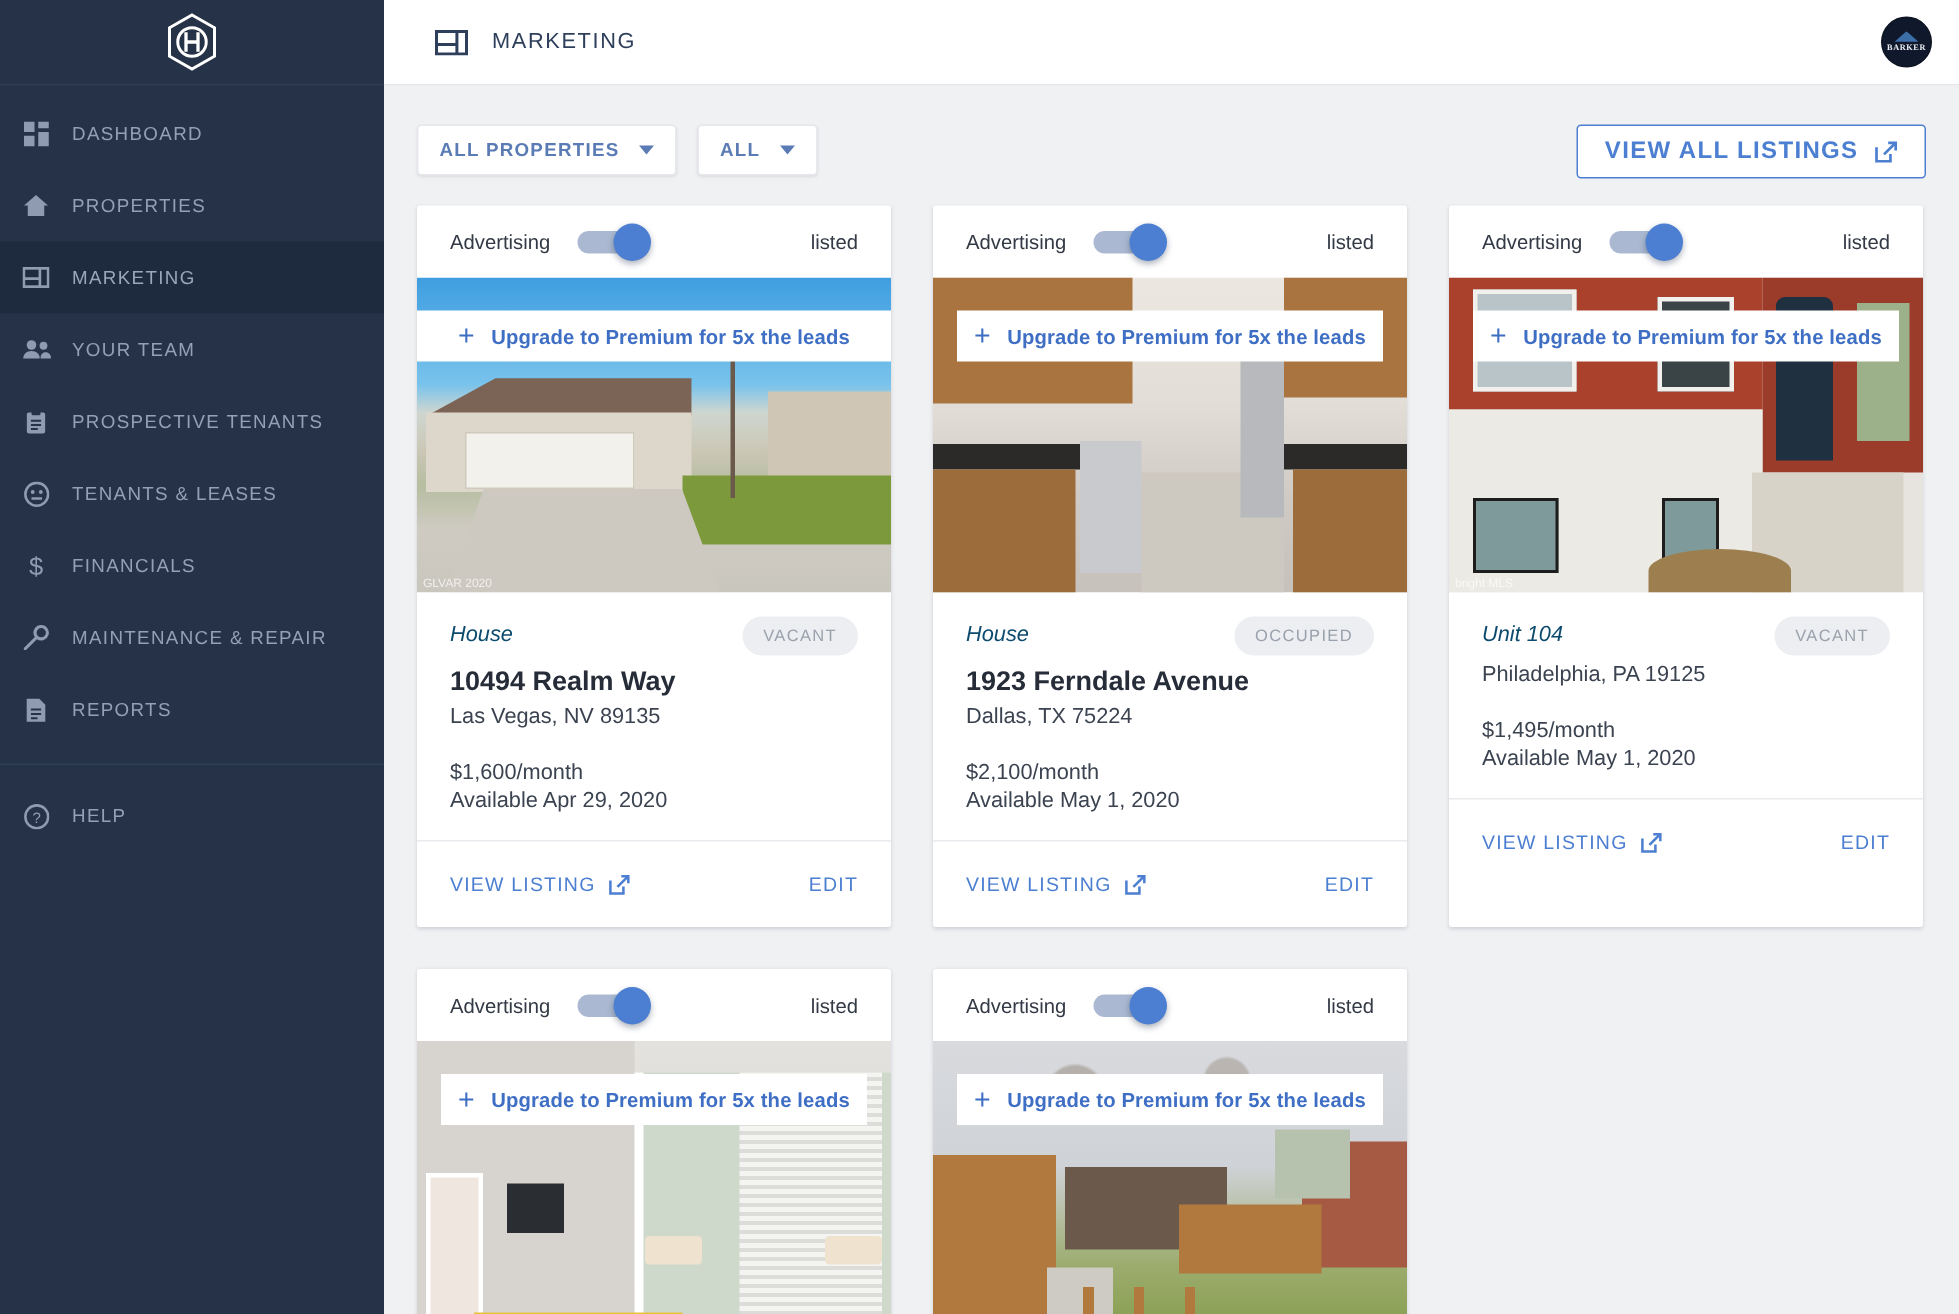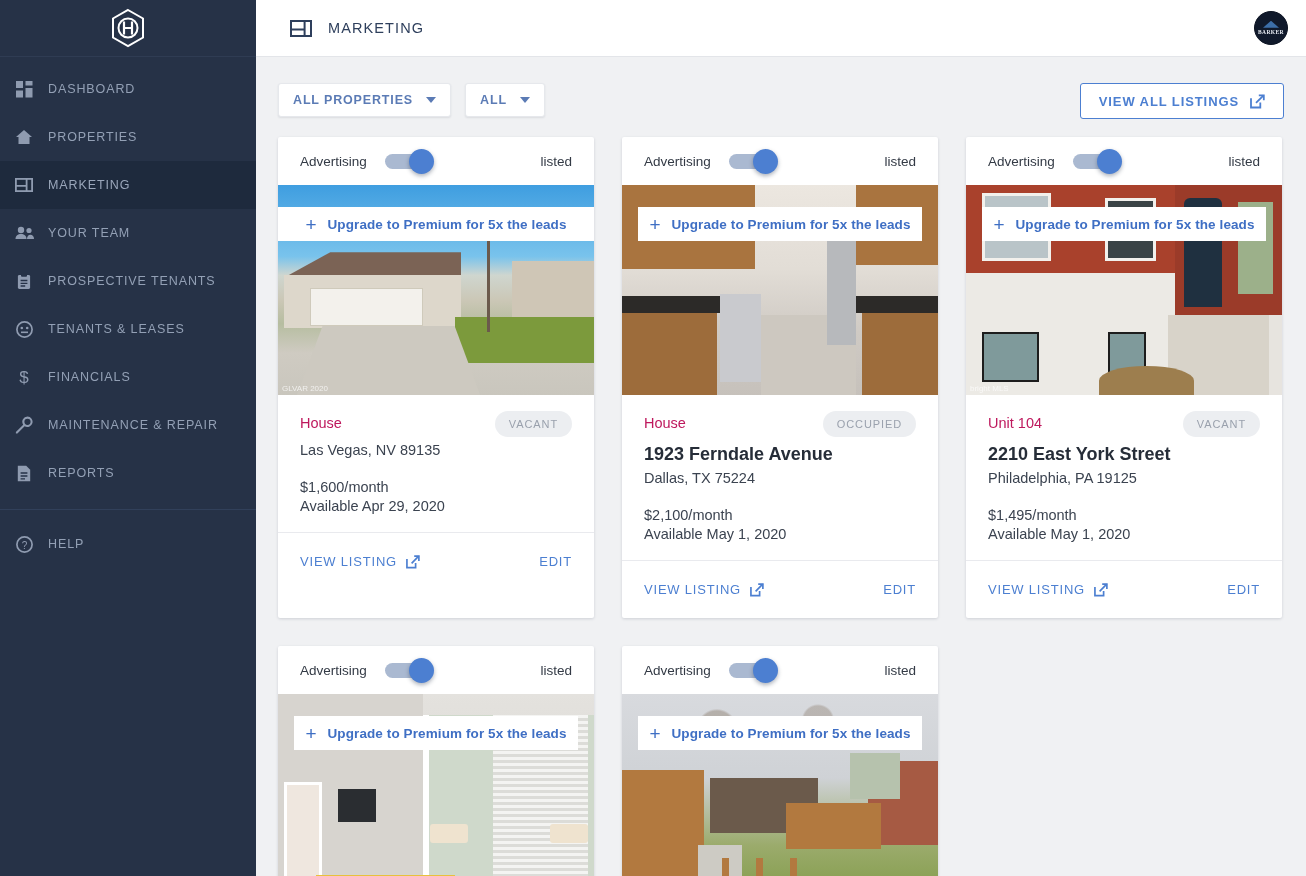--- a/index.html
+++ b/index.html
@@ -87,21 +87,21 @@
     margin-left: 13px; width: 0; height: 0;
     border-left: 5px solid transparent; border-right: 5px solid transparent;
     border-top: 6px solid #5b7bb5;
   }
   .btn-outline {
     margin-left: auto; background: #fff; border: 1.5px solid #4c7fd1;
     border-radius: 3px; height: 36px; display: inline-flex;
     align-items: center; padding: 0 18px; cursor: pointer;
   }
   .btn-outline .b-lbl {
-    font-size: 13px; letter-spacing: .9px; color: #4c7fd1;
+    font-size: 16px; letter-spacing: .9px; color: #4c7fd1;
     text-transform: uppercase; font-weight: 600;
   }
   .ext-ico { margin-left: 11px; display: flex; align-items: center; color: #4c7fd1; }
 
   
   .grid { display: flex; flex-wrap: wrap; gap: 28px; }
   .card {
     width: 316px; background: #fff; border-radius: 2px;
     box-shadow: 0 1px 3px rgba(40,50,70,.17); overflow: hidden;
   }
@@ -129,21 +129,21 @@
   }
   .card:first-child .upgrade { left: 0; right: 0; }
   .upgrade .plus { color: #3f6fc4; font-size: 19px; margin-right: 11px; line-height: 1; }
   .upgrade .up-lbl {
     font-size: 13.5px; font-weight: 700; color: #3f6fc4; letter-spacing: .1px;
   }
   .mls { position: absolute; left: 4px; bottom: 2px; font-size: 8px; color: rgba(255,255,255,.72); z-index:2;}
 
   .card-body { padding: 16px 22px 18px 22px; }
   .row1 { display: flex; align-items: flex-start; }
-  .unit { font-size: 14.5px; color: #be185d; padding-top: 4px; }
+  .unit { font-size: 14.5px; color: #0c4a6e; padding-top: 4px; font-style: italic; }
   .status {
     margin-left: auto; background: #eceef1; color: #9aa1ad;
     border-radius: 13px; font-size: 11px; letter-spacing: .9px;
     padding: 7px 14px; text-transform: uppercase;
   }
   .addr { font-size: 18px; font-weight: 700; color: #262d38; margin-top: 7px; }
   .city { font-size: 14.5px; color: #3b4350; margin-top: 5px; }
   .price { font-size: 14.5px; color: #3b4350; margin-top: 21px; }
   .avail { font-size: 14.5px; color: #3b4350; margin-top: 3px; }
   .card-foot {
@@ -406,20 +406,21 @@
               <span class="plus">+</span>
               <span class="up-lbl">Upgrade to Premium for 5x the leads</span>
             </div>
             <span class="mls">GLVAR 2020</span>
           </div>
           <div class="card-body">
             <div class="row1">
               <span class="unit">House</span>
               <span class="status">VACANT</span>
             </div>
+            <div class="addr">10494 Realm Way</div>
             <div class="city">Las Vegas, NV 89135</div>
             <div class="price">$1,600/month</div>
             <div class="avail">Available Apr 29, 2020</div>
           </div>
           <div class="card-foot">
             <span class="link">
               <span>VIEW LISTING</span>
               <span class="ext-ico">
                 <svg width="14" height="14" viewBox="0 0 15 15">
                     <path d="M1 4.2v9.3h9.3V8.6" fill="none" stroke="currentColor" stroke-width="1.8"></path>
@@ -508,21 +509,20 @@
               <span class="plus">+</span>
               <span class="up-lbl">Upgrade to Premium for 5x the leads</span>
             </div>
             <span class="mls">bright MLS</span>
           </div>
           <div class="card-body">
             <div class="row1">
               <span class="unit">Unit 104</span>
               <span class="status">VACANT</span>
             </div>
-            <div class="addr">2210 East York Street</div>
             <div class="city">Philadelphia, PA 19125</div>
             <div class="price">$1,495/month</div>
             <div class="avail">Available May 1, 2020</div>
           </div>
           <div class="card-foot">
             <span class="link">
               <span>VIEW LISTING</span>
               <span class="ext-ico">
                 <svg width="14" height="14" viewBox="0 0 15 15">
                     <path d="M1 4.2v9.3h9.3V8.6" fill="none" stroke="currentColor" stroke-width="1.8"></path>

